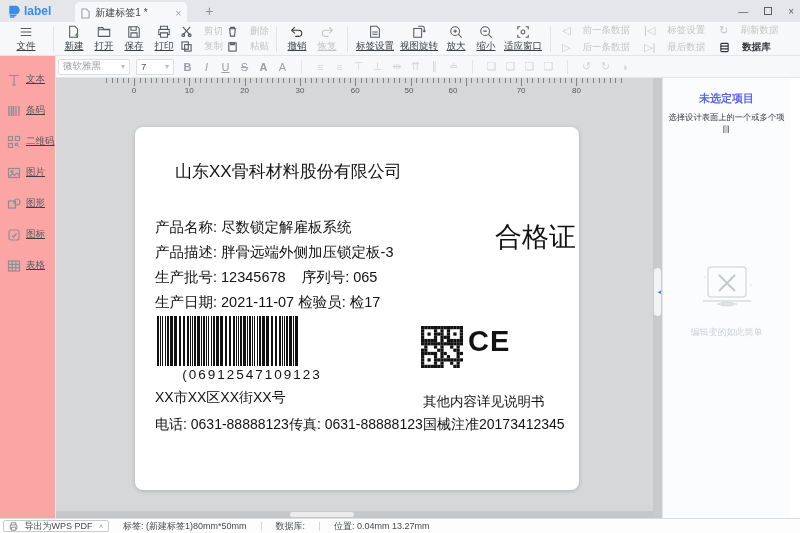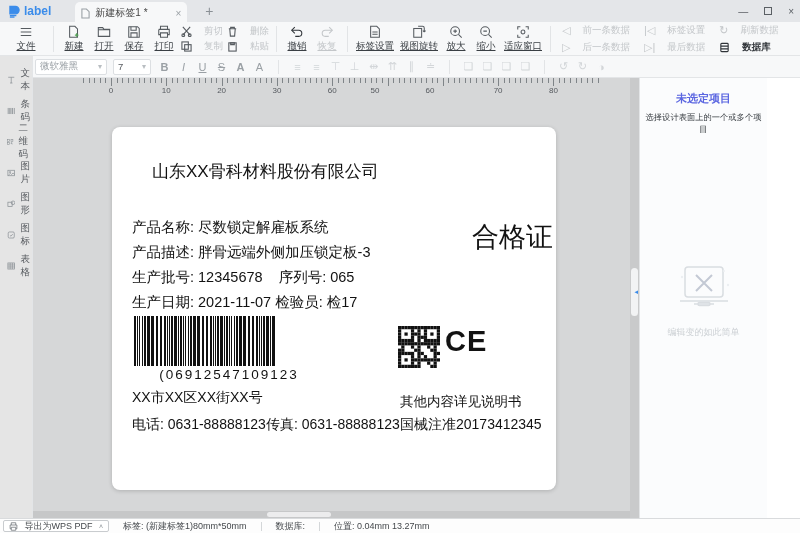--- a/index.html
+++ b/index.html
@@ -35,21 +35,21 @@
   .minibtn { display:flex; align-items:center; gap:12px; font-size:9.5px; color:#c3c6c9; cursor:pointer; white-space:nowrap; }
   .minibtn .ic { width:11px; height:11px; }
   .minibtn.enabled { color:#2f3338; font-weight:bold; }
   .minibtn.enabled .ic * { stroke:#2f3338; }
   .glyph { font-size:11px; line-height:11px; color:#c3c6c9; }
   .datagrid { display:flex; gap:14px; margin-left:6px; }
   .datacol { display:flex; flex-direction:column; gap:4px; }
 
   
   .body { display:flex; height:462px; }
-  .sidebar { width:33px; background:#e5e5e5; border-right:1px solid #e3e5e7; padding-top:8px; }
+  .sidebar { width:56px; background:#fca5a5; border-right:1px solid #e3e5e7; padding-top:8px;text-decoration:underline; }
   .side-item { height:31px; display:flex; align-items:center; gap:5px; padding-left:7px; cursor:pointer; }
   .side-item .lbl { font-size:9.5px; color:#55595e; }
   .side-item .ic * { stroke:#8a9095; }
   .main { flex:1; display:flex; flex-direction:column; }
   .formatbar { height:22px; background:#f7f8f9; border-bottom:1px solid #e3e5e7;
     display:flex; align-items:center; gap:6px; padding-left:2px; }
   .combo { background:#fff; border:1px solid #dcdfe2; border-radius:2px; height:16px;
     display:flex; align-items:center; justify-content:space-between; padding:0 4px; color:#9aa0a5; font-size:9.5px; }
   .combo .caret { color:#b9bec2; font-size:8px; }
   .combo.font { width:72px; }
@@ -484,21 +484,21 @@
             <div class="tick" style="left: 542.52px;"></div>
             <div class="tick" style="left: 548.05px;"></div>
             <div class="tick" style="left: 553.58px;"></div>
             <div class="tick" style="left: 559.11px;"></div>
             <div class="tick" style="left: 564.64px;"></div>
             <div class="rnum" style="left: 78px;">0</div>
             <div class="rnum" style="left: 133.3px;">10</div>
             <div class="rnum" style="left: 188.6px;">20</div>
             <div class="rnum" style="left: 243.9px;">30</div>
             <div class="rnum" style="left: 299.2px;">60</div>
-            <div class="rnum" style="left: 342px;">50</div>
+            <div class="rnum" style="left: 353px;">50</div>
             <div class="rnum" style="left: 397px;">60</div>
             <div class="rnum" style="left: 465.1px;">70</div>
             <div class="rnum" style="left: 520.4px;">80</div>
           </div>
 
         <div class="doc">
           <div class="company">山东XX骨科材料股份有限公司</div>
           <div class="lblock"><span>产品名称: 尽数锁定解雇板系统</span><br><span>产品描述: 胖骨远端外侧加压锁定板-3</span><br><span>生产批号: 12345678    序列号: 065</span><br><span>生产日期: 2021-11-07 检验员: 检17</span></div>
           <div class="cert">合格证</div>
           <div class="barcode" id="barcode">

